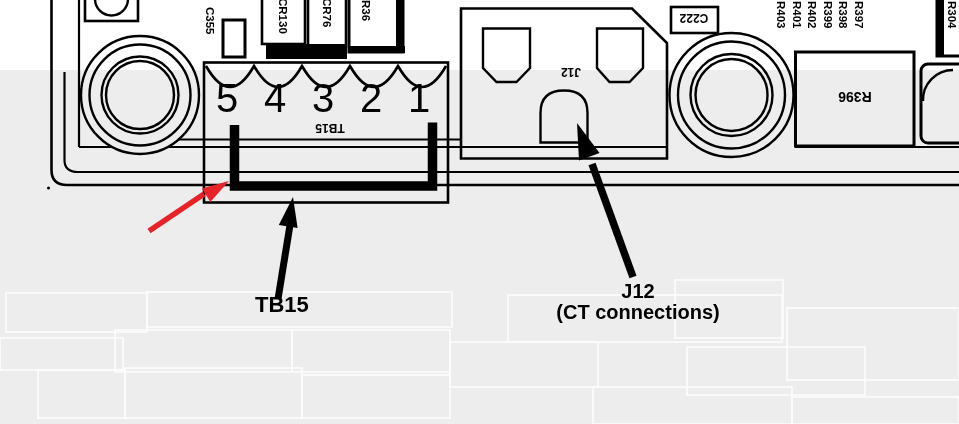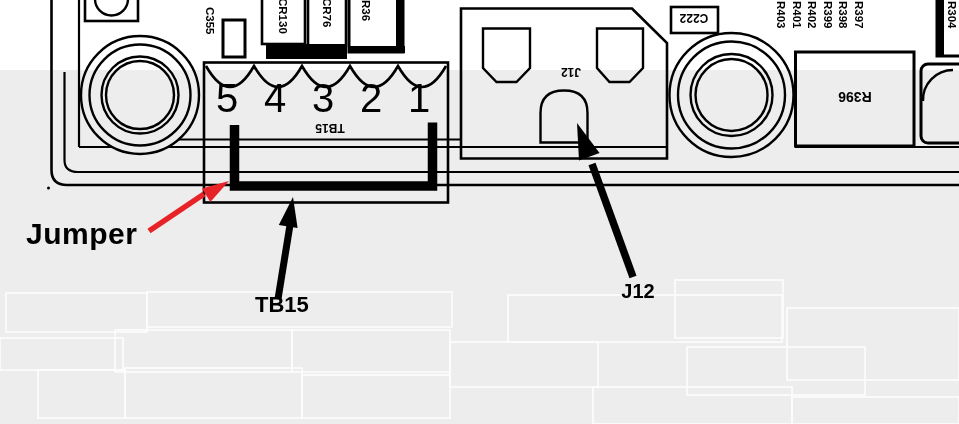--- a/index.html
+++ b/index.html
@@ -157,18 +157,18 @@
   <g>
     <line x1="278" y1="299" x2="290" y2="225" stroke="#000" stroke-width="7"></line>
     <polygon points="293,197 297.6,228.1 278.8,225.1" fill="#000"></polygon>
   </g>
   <g>
     <line x1="633" y1="277" x2="592" y2="164" stroke="#000" stroke-width="7.5"></line>
     <polygon points="577,123 599.6,153 579,160.6" fill="#000"></polygon>
   </g>
 </svg>
 
-<div class="callout" id="jumper-callout">Jumper</div>
 <div class="callout" id="tb15-callout">TB15</div>
 <div class="callout" id="j12-callout">
   <div>J12</div>
+  <div>(CT connections)</div>
 </div>
 </div>
 
 </body></html>

